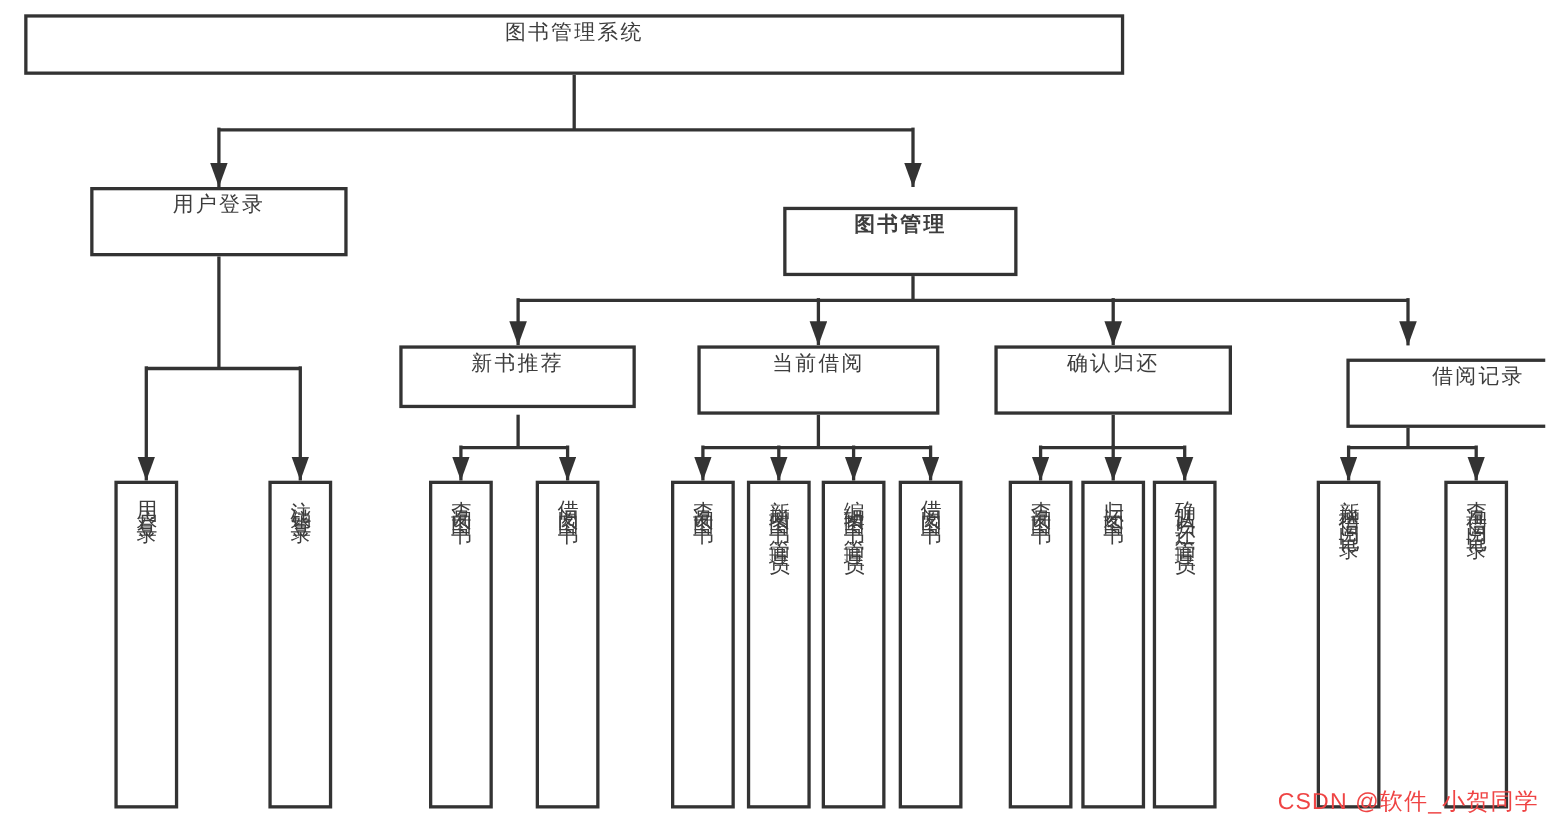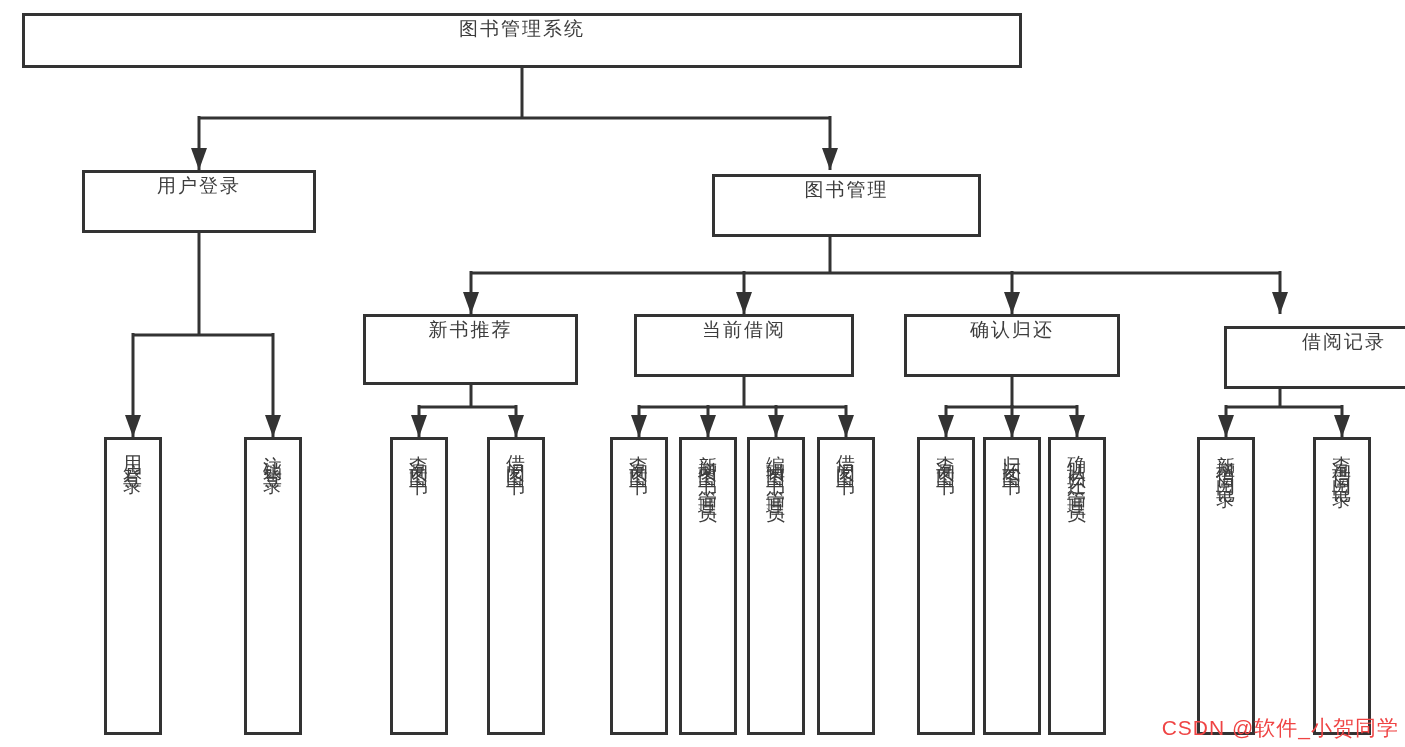--- a/index.html
+++ b/index.html
@@ -101,25 +101,25 @@
     </g>
   </svg>
 
   <div class="box hbox" style="left:22px; top:13px; width:1000px; height:55px;">
     <span>图书管理系统</span>
   </div>
 
   <div class="box hbox" style="left:82px; top:170px; width:234px; height:63px;">
     <span>用户登录</span>
   </div>
-  <div class="box hbox" style="left:712px; top:174px; width:269px; height:63px;">
+  <div class="box hbox" style="left:712px; top:188px; width:213px; height:63px;font-weight:bold;">
     <span>图书管理</span>
   </div>
 
-  <div class="box hbox" style="left:363px; top:314px; width:215px; height:71px;">
+  <div class="box hbox" style="left:363px; top:314px; width:215px; height:57px;">
     <span>新书推荐</span>
   </div>
   <div class="box hbox" style="left:634px; top:314px; width:220px; height:63px;">
     <span>当前借阅</span>
   </div>
   <div class="box hbox" style="left:904px; top:314px; width:216px; height:63px;">
     <span>确认归还</span>
   </div>
   <div class="box hbox" style="left:1224px; top:314px; width:240px; height:63px;margin-top:12px;">
     <span>借阅记录</span>

